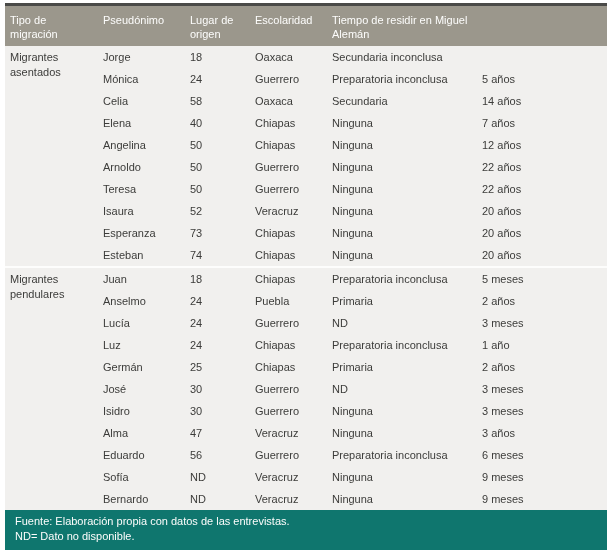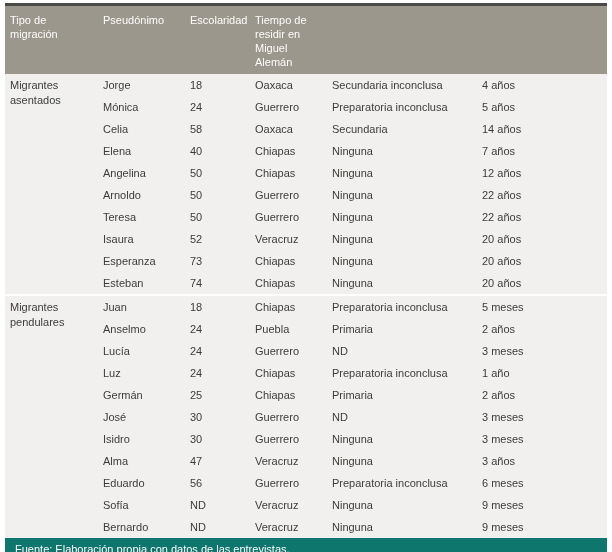--- a/index.html
+++ b/index.html
@@ -78,35 +78,35 @@
   }
 </style>
 </head>
 <body>
 
 <div class="table-wrap">
 
   <div class="grid thead">
     <div class="hcell">Tipo de migración</div>
     <div class="hcell">Pseudónimo</div>
+    <div class="hcell">Lugar de origen</div>
     <div class="hcell">Escolaridad</div>
     <div class="hcell">Tiempo de residir en Miguel Alemán</div>
   </div>
 
   <div class="tbody">
       <div class="group">
         <div class="grid row">
           <div class="cell col-tipo">
             <div class="group-label">Migrantes asentados</div>
           </div>
           <div class="cell">Jorge</div>
           <div class="cell">18</div>
           <div class="cell">Oaxaca</div>
           <div class="cell">Secundaria inconclusa</div>
-          <div class="cell">4 años</div>
         </div>
         <div class="grid row">
           <div class="cell col-tipo"></div>
           <div class="cell">Mónica</div>
           <div class="cell">24</div>
           <div class="cell">Guerrero</div>
           <div class="cell">Preparatoria inconclusa</div>
           <div class="cell">5 años</div>
         </div>
         <div class="grid row">

